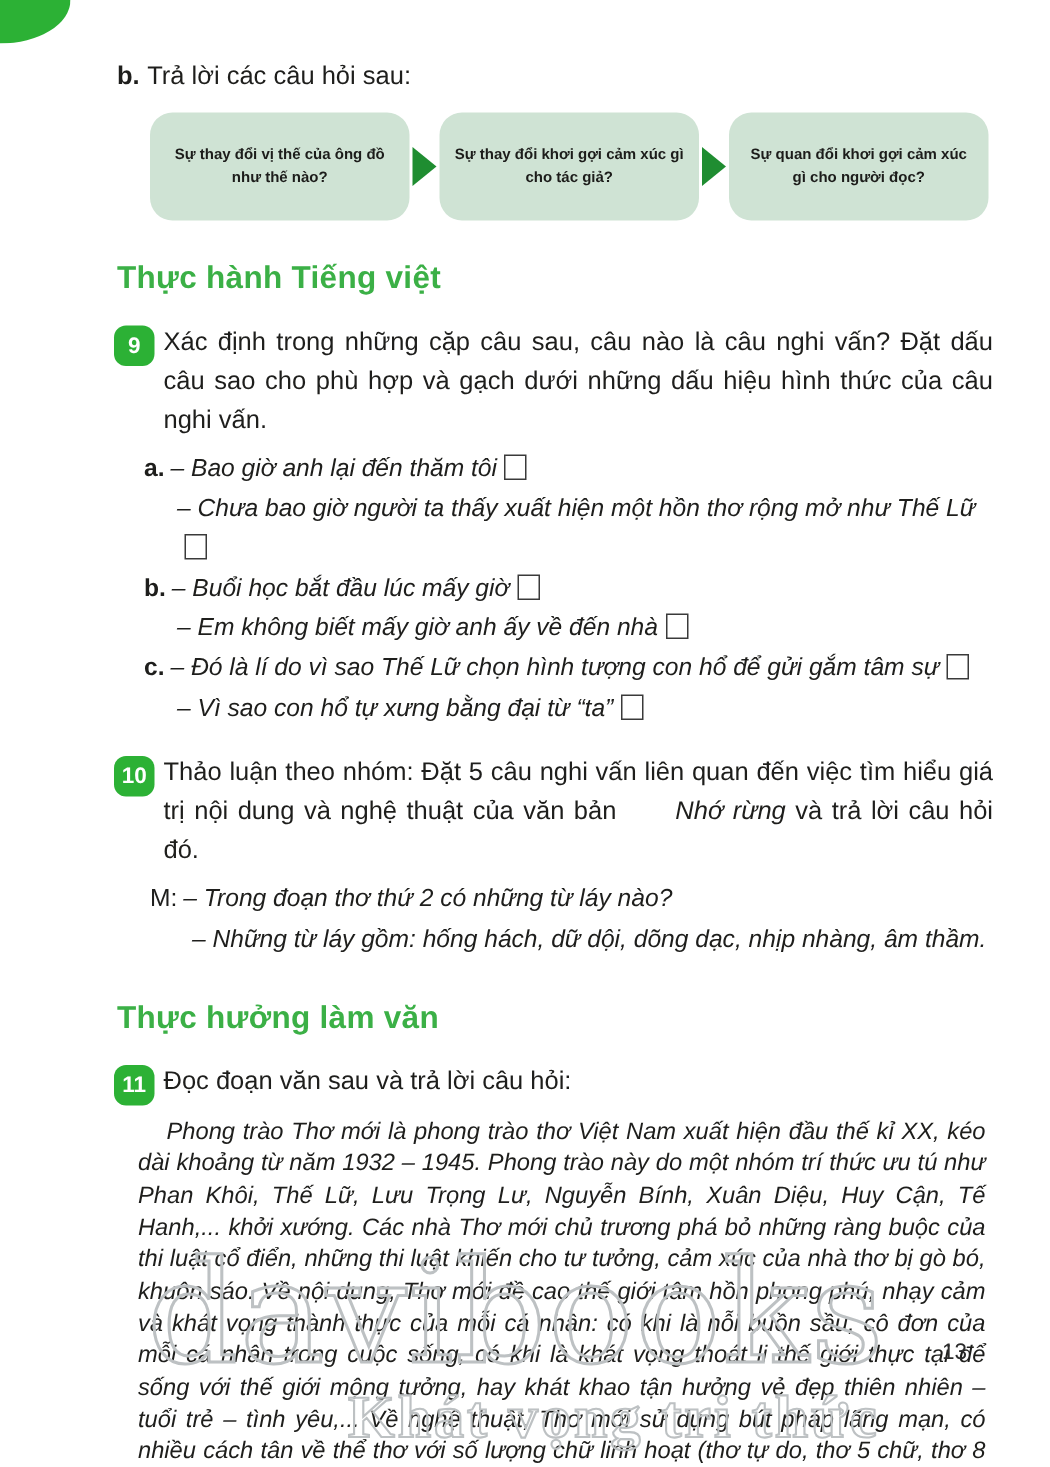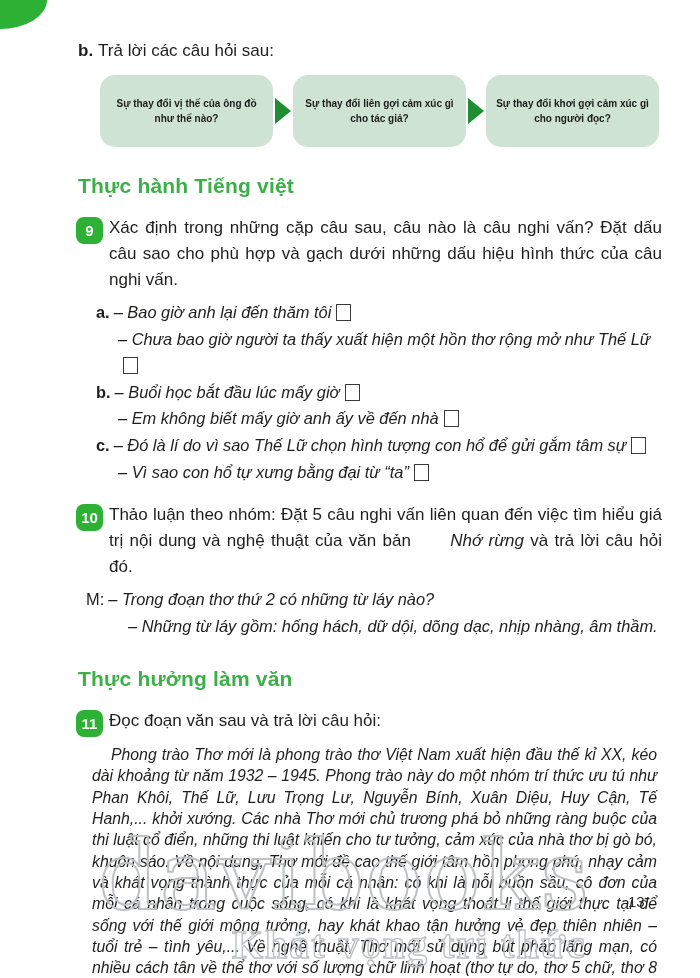--- a/index.html
+++ b/index.html
@@ -76,21 +76,21 @@
   .q-line{margin-left:18px;line-height:26.6px;font-size:16.4px;}
   .q-line-sub{margin-left:40px;}
   .q-label{font-weight:bold;font-style:normal;margin-right:4px;}
   .q-text{font-style:italic;}
   .checkbox{
     display:inline-block;width:15px;height:17px;
     border:1.7px solid #3a3a3a;background:#fff;
     margin-left:5px;vertical-align:-3px;
   }
   .m-label{font-style:normal;margin-right:4px;}
-  .ex10-examples .q-line{margin-left:8px;line-height:27px;}
+  .ex10-examples .q-line{margin-left:22px;line-height:27px;}
   .ex10-examples .q-line-sub{margin-left:50px;}
   .italic{font-style:italic;margin-left:33px;}
 
   .passage{
     margin:7px 5px 0 14px;
     width:565px;
     font-style:italic;
     font-size:15.8px;line-height:21.3px;
     text-align:justify;
     text-indent:19px;
@@ -127,25 +127,25 @@
     <div class="intro-line">
       <span class="intro-label">b.</span><span>Trả lời các câu hỏi sau:</span>
     </div>
 
     <div class="flow-row">
       <div class="flow-box">
         <span>Sự thay đổi vị thế của ông đồ như thế nào?</span>
       </div>
       <div class="flow-arrow"></div>
       <div class="flow-box">
-        <span>Sự thay đổi liên gợi cảm xúc gì cho tác giả?</span>
+        <span>Sự thay đổi khơi gợi cảm xúc gì cho tác giả?</span>
       </div>
       <div class="flow-arrow"></div>
       <div class="flow-box">
-        <span>Sự thay đổi khơi gợi cảm xúc gì cho người đọc?</span>
+        <span>Sự quan đổi khơi gợi cảm xúc gì cho người đọc?</span>
       </div>
     </div>
 
     <h2 class="section-title">Thực hành Tiếng việt</h2>
 
     <div class="exercise">
       <span class="badge">9</span>
       <div class="ex-body">Xác định trong những cặp câu sau, câu nào là câu nghi vấn? Đặt dấu câu sao cho phù hợp và gạch dưới những dấu hiệu hình thức của câu nghi vấn.</div>
     </div>
 

